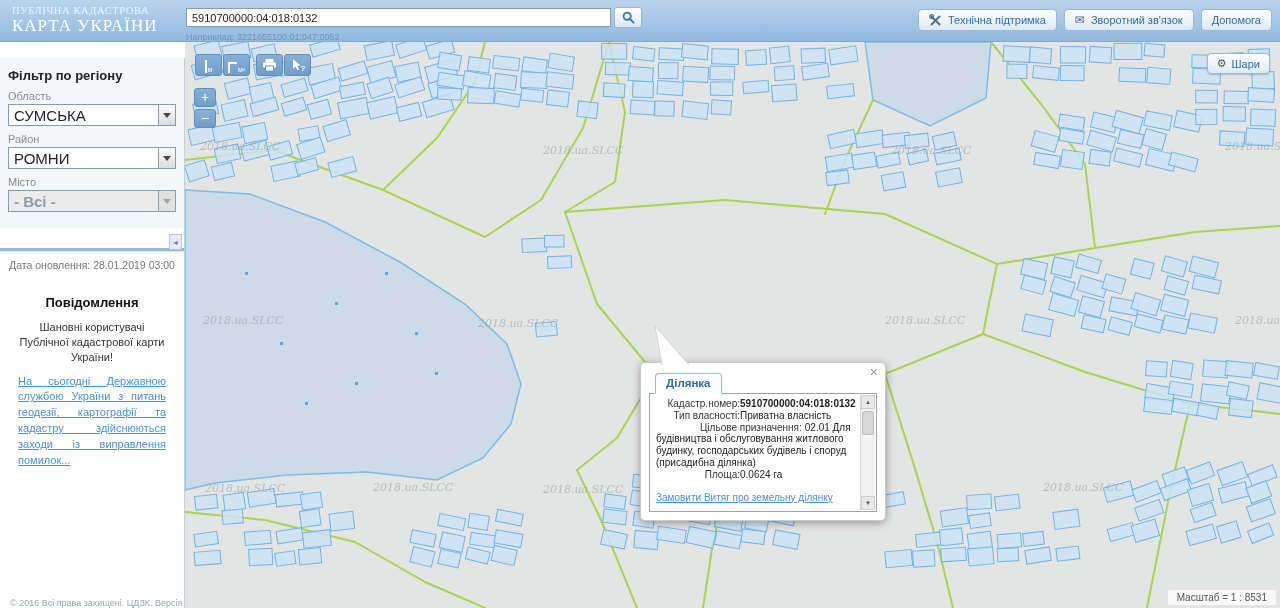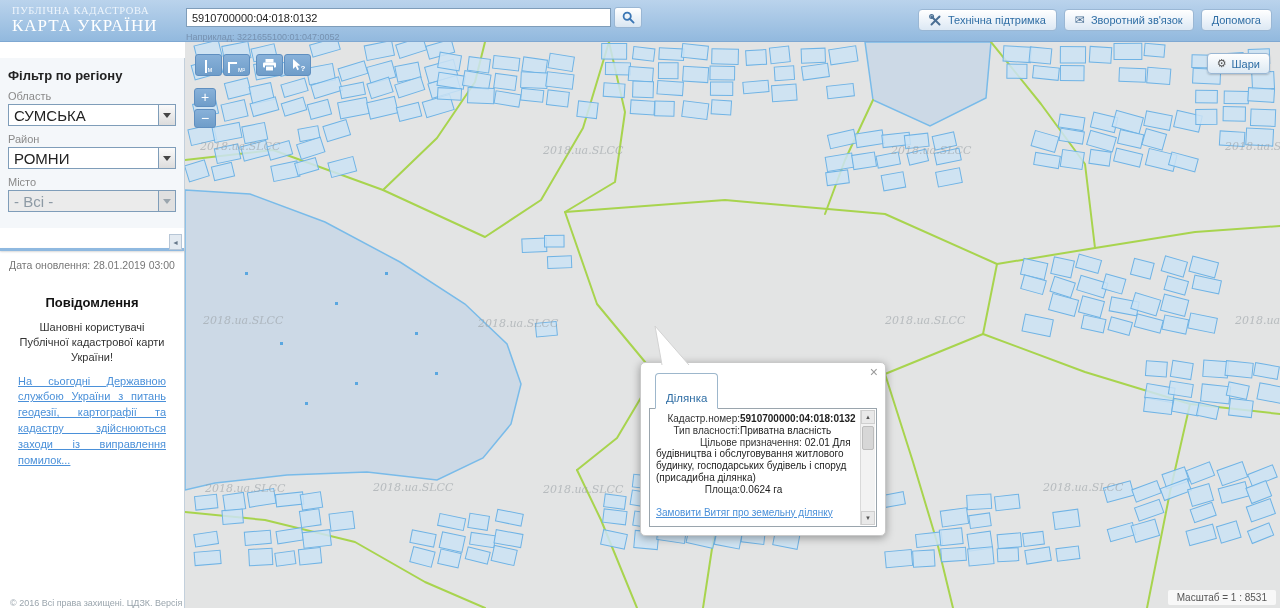--- a/index.html
+++ b/index.html
@@ -31,21 +31,21 @@
   .filter { position:relative; padding:10px 8px 16px; background:#f4f7fa; }
   .filter h2 { font-size:13px; color:#222; margin-bottom:4px; }
   .flabel { font-size:11px; color:#8a8a8a; margin:7px 0 2px; }
   .selbox { height:22px; border:1px solid #7f9db9; background:#fff; display:flex;
     align-items:center; font-size:15px; color:#222; position:relative; padding-left:5px; cursor:pointer; }
   .selbox .arrow { position:absolute; right:0; top:0; bottom:0; width:17px;
     border-left:1px solid #7f9db9; background:linear-gradient(#fafafa,#dcdcdc);
     display:flex; align-items:center; justify-content:center; }
   .selbox .arrow::after { content:""; border-left:4px solid transparent; border-right:4px solid transparent;
     border-top:5px solid #444; }
-  .selbox.disabled { background:#ebebeb; color:#8d9aa5; }
+  .selbox.disabled { background:#ebebeb; color:#8d9aa5;font-weight:bold; }
   .selbox.disabled .arrow { background:#e0e0e0; }
   .selbox.disabled .arrow::after { border-top-color:#9aa5ad; }
   .collapse { position:absolute; right:2px; bottom:-22px; width:13px; height:16px; z-index:2;
     background:#e3eaf1; border:1px solid #b7c6d6; color:#66788a; font-size:7px;
     display:flex; align-items:center; justify-content:center; cursor:pointer; }
   .divider { height:3px; background:#8fb9e0; margin-top:20px; box-shadow:0 1px 2px rgba(0,0,0,.15); }
   .update { text-align:center; font-size:10.5px; color:#777; margin:8px 4px 0; }
   .announce { padding:0 18px; }
   .announce h3 { text-align:center; font-size:13px; color:#111; margin:24px 0 10px; }
   .greet { text-align:center; font-size:11px; color:#333; line-height:1.35; }
@@ -75,22 +75,22 @@
   .layers .glyph { font-size:11px; color:#555; }
   .scale { position:absolute; right:4px; bottom:3px; background:rgba(255,255,255,.75); padding:2px 9px;
     font-size:10px; color:#555; border-radius:2px; z-index:10; }
 
   
   .popup { position:absolute; left:455px; top:320px; width:246px; background:#fff;
     border:1px solid #c9c9c9; border-radius:5px; box-shadow:0 2px 8px rgba(0,0,0,.35);
     padding:5px 8px 8px; z-index:20; }
   .tail { position:absolute; left:4px; top:-37px; width:48px; height:39px; pointer-events:none; }
   .pclose { position:absolute; right:7px; top:2px; font-size:14px; color:#999; cursor:pointer; line-height:1; }
-  .ptab { display:inline-block; margin:4px 0 0 6px; padding:18px 10px 4px; border:1px solid #9db7cc;
-    border-bottom:1px solid #fff; border-radius:4px 4px 0 0; font-weight:normal; font-size:11.5px;
+  .ptab { display:inline-block; margin:4px 0 0 6px; padding:3px 10px 4px; border:1px solid #9db7cc;
+    border-bottom:1px solid #fff; border-radius:4px 4px 0 0; font-weight:bold; font-size:11.5px;
     color:#2e6da4; position:relative; z-index:2; background:#fff; top:1px; cursor:pointer; }
   .pbody { position:relative; border:1px solid #9aa5ad; height:119px; padding:4px 22px 4px 6px;
     font-size:10px; color:#222; overflow:hidden; background:#fff; }
   .prow { display:flex; line-height:1.18; }
   .plbl { width:84px; flex:none; color:#333;text-align:right; }
   .pval { flex:1; }
   .bold { font-weight:bold; }
   .prow3 { line-height:1.18; }
   .prow3 .plbl-i { color:#333; margin-right:3px;padding-left:44px; }
   .plink { display:block; margin-top:11px; color:#4a90d9; text-decoration:underline; cursor:pointer; }

